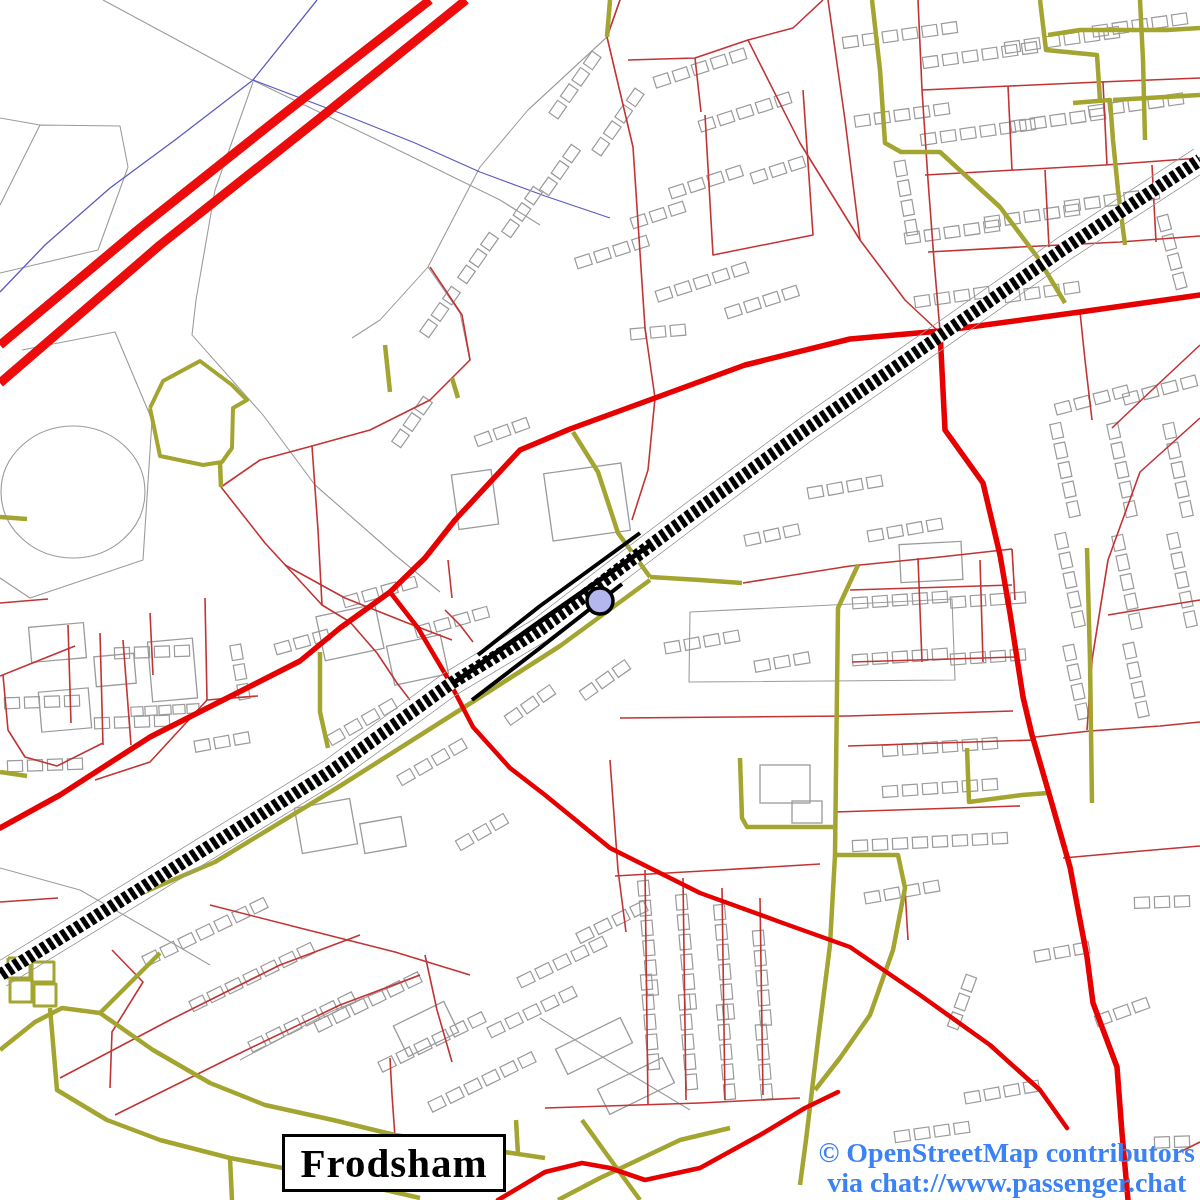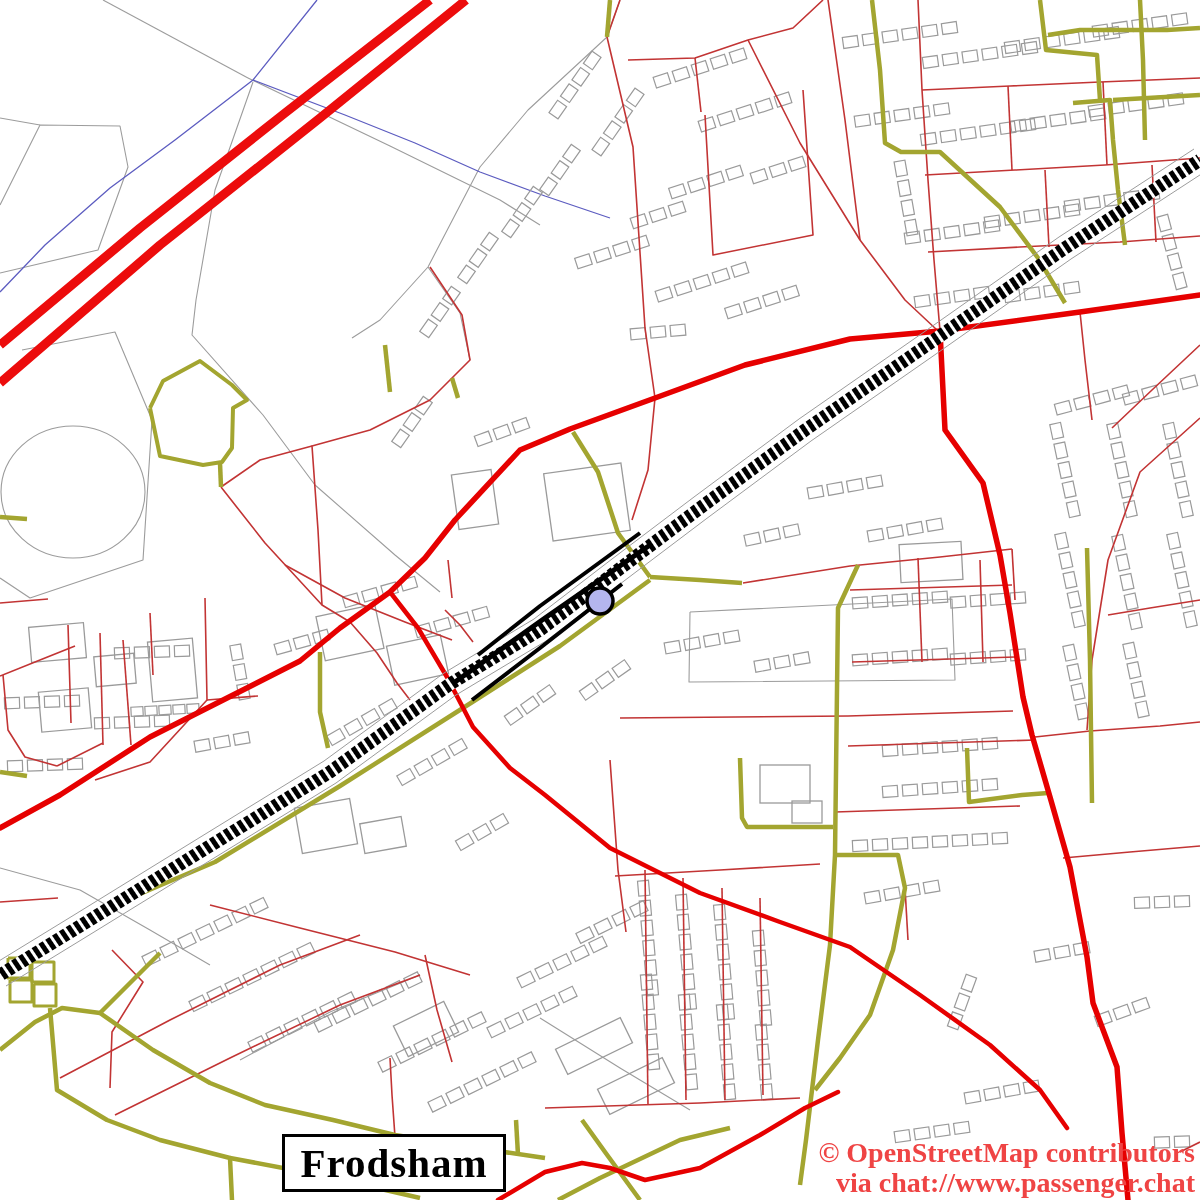--- a/index.html
+++ b/index.html
@@ -2,21 +2,21 @@
 <html><head>
 <meta charset="utf-8">
 <style>
   html,body{margin:0;padding:0;background:#fff;}
   #viewport{position:relative;width:1200px;height:1200px;overflow:hidden;background:#fff;
             font-family:Liberation Serif, serif;}
   #map-svg{position:absolute;left:0;top:0;}
   .place-label{position:absolute;left:282px;top:1134px;width:218px;height:52px;
                background:#fff;border:3px solid #000;display:flex;align-items:center;justify-content:center;
                font-weight:bold;font-size:41px;color:#000;letter-spacing:1px;}
-  .attribution{position:absolute;right:5px;bottom:2px;text-align:right;color:#ef4444;
+  .attribution{position:absolute;right:5px;bottom:2px;text-align:center;color:#3b82f6;
                font-weight:bold;font-size:28px;line-height:30px;white-space:nowrap;}
 </style>
 </head>
 <body>
 
 <div id="viewport">
   <svg id="map-svg" width="1200" height="1200" viewBox="0 0 1200 1200">
     <defs>
       <pattern id="railHatch" width="8" height="8" patternUnits="userSpaceOnUse" patternTransform="rotate(56)">
         <rect width="8" height="8" fill="#000000"></rect>

